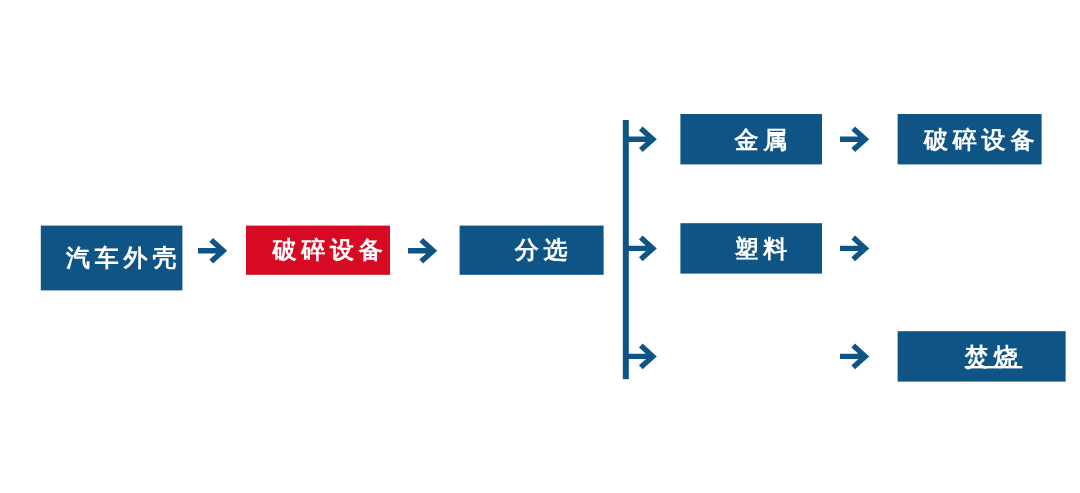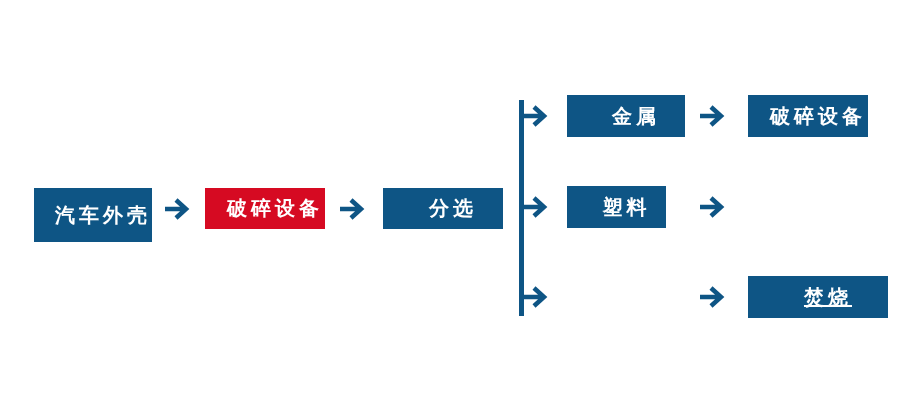--- a/index.html
+++ b/index.html
@@ -82,21 +82,21 @@
   <svg class="arrow" style="left:521px; top:284px;" viewBox="0 0 30 26">
     <path d="M2 13 H21 M13 4 L23 13 L13 22"></path>
   </svg>
 
   <div class="node blue" style="left:567px; top:95px; width:118px; height:42px;">金属</div>
   <svg class="arrow" style="left:698px; top:103px;" viewBox="0 0 30 26">
     <path d="M2 13 H21 M13 4 L23 13 L13 22"></path>
   </svg>
   <div class="node blue" style="left:748px; top:95px; width:120px; height:42px;">破碎设备</div>
 
-  <div class="node blue" style="left:567px; top:186px; width:99px; height:42px;">塑料</div>
+  <div class="node blue" style="left:567px; top:186px; width:118px; height:42px;">塑料</div>
   <svg class="arrow" style="left:698px; top:194px;" viewBox="0 0 30 26">
     <path d="M2 13 H21 M13 4 L23 13 L13 22"></path>
   </svg>
 
   <svg class="arrow" style="left:698px; top:284px;" viewBox="0 0 30 26">
     <path d="M2 13 H21 M13 4 L23 13 L13 22"></path>
   </svg>
   <div class="node blue" style="left:748px; top:276px; width:140px; height:42px;text-decoration:underline;">焚烧</div>
 
 </div>

